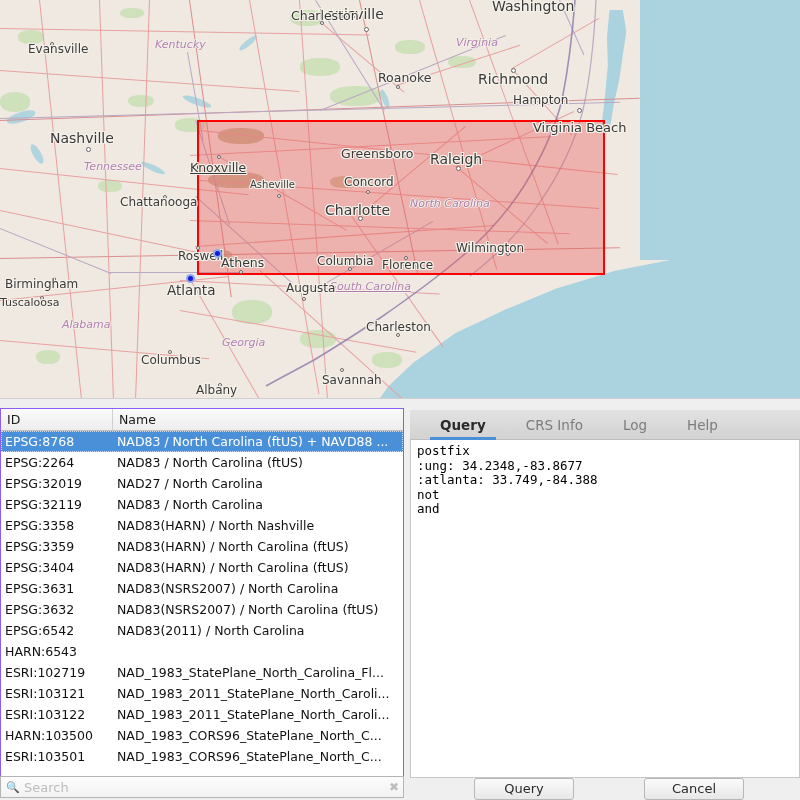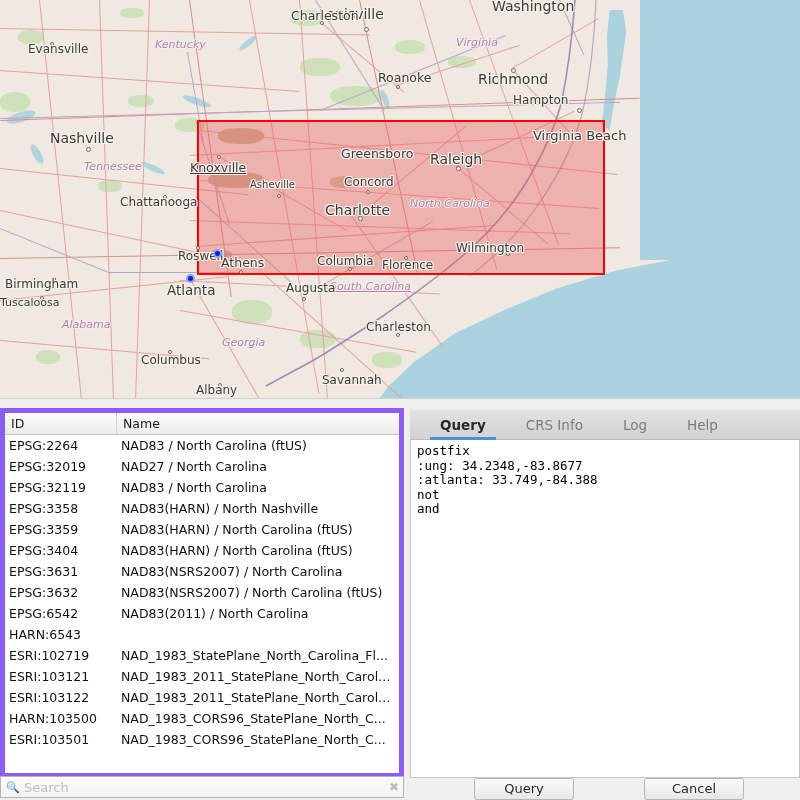--- a/index.html
+++ b/index.html
@@ -37,21 +37,21 @@
 
   .extent-box{position:absolute;box-sizing:border-box;border:2px solid #ff0000;background:rgba(235,90,90,0.38);}
   .marker{position:absolute;width:9px;height:9px;border-radius:50%;background:#1818d8;
      border:2px solid #8aa6ef;box-sizing:border-box;}
 
   
   .bottom{position:absolute;left:0;top:398px;width:800px;height:402px;background:#efefef;}
 
   
   .list-panel{position:absolute;left:0;top:10px;width:404px;height:370px;background:#fff;
-     border:5px solid #8b5cf6;box-sizing:border-box;overflow:hidden;}
+     border:1px solid #8b5cf6;box-sizing:border-box;overflow:hidden;}
   .list-head{display:flex;height:22px;background:linear-gradient(#fbfbfb,#ededed);
      border-bottom:1px solid #c0c0c0;box-sizing:border-box;}
   .list-head .hc{padding:3px 0 0 6px;font-size:12.5px;color:#1a1a1a;box-sizing:border-box;}
   .list-head .hc1{width:112px;border-right:1px solid #cfcfcf;}
   .list-head .hc2{flex:1;}
   .list-body{height:347px;overflow:hidden;}
   .row{display:flex;height:21px;line-height:21px;font-size:12.5px;color:#111;box-sizing:border-box;}
   .row .c1{width:112px;padding-left:4px;box-sizing:border-box;overflow:hidden;white-space:nowrap;}
   .row .c2{flex:1;padding-left:4px;box-sizing:border-box;overflow:hidden;white-space:nowrap;text-overflow:ellipsis;padding-right:6px;}
   .row.sel{background:#4a90d9;color:#fff;outline:1px dotted #cfe2f5;outline-offset:-1px;}
@@ -239,37 +239,41 @@
     <div class="city-label" style="left:344px;top:175px;font-size:12px;">Concord</div>
     <div class="city-label" style="left:250px;top:179px;font-size:10px;">Asheville</div>
     <div class="city-label" style="left:190px;top:160px;font-size:12.5px;text-decoration:underline;">Knoxville</div>
     <div class="city-label" style="left:341px;top:146px;font-size:12.5px;">Greensboro</div>
     <div class="city-label" style="left:430px;top:151px;font-size:14px;">Raleigh</div>
     <div class="city-label" style="left:456px;top:241px;font-size:12px;">Wilmington</div>
     <div class="city-label" style="left:291px;top:8px;font-size:12.5px;">Charleston</div>
     <div class="city-label" style="left:378px;top:70px;font-size:12.5px;">Roanoke</div>
     <div class="city-label" style="left:478px;top:71px;font-size:14px;">Richmond</div>
     <div class="city-label" style="left:513px;top:93px;font-size:12px;">Hampton</div>
-    <div class="city-label" style="left:533px;top:128px;font-size:13px;">Virginia Beach</div>
+    <div class="city-label" style="left:533px;top:120px;font-size:13px;">Virginia Beach</div>
     <div class="city-label" style="left:492px;top:-2px;font-size:14px;">Washington</div>
 
     <div class="marker" style="left:213px;top:249px;"></div>
     <div class="marker" style="left:186px;top:274px;"></div>
   </div>
 
   <div class="bottom">
     <div class="topline"></div>
   </div>
 
   <div class="list-panel" style="top:408px;">
     <div class="list-head">
       <div class="hc hc1">ID</div>
       <div class="hc hc2">Name</div>
     </div>
     <div class="list-body" id="crs-rows">
+        <div class="row sel">
+          <div class="c1">EPSG:8768</div>
+          <div class="c2">NAD83 / North Carolina (ftUS) + NAVD88 ...</div>
+        </div>
         <div class="row">
           <div class="c1">EPSG:2264</div>
           <div class="c2">NAD83 / North Carolina (ftUS)</div>
         </div>
         <div class="row">
           <div class="c1">EPSG:32019</div>
           <div class="c2">NAD27 / North Carolina</div>
         </div>
         <div class="row">
           <div class="c1">EPSG:32119</div>

